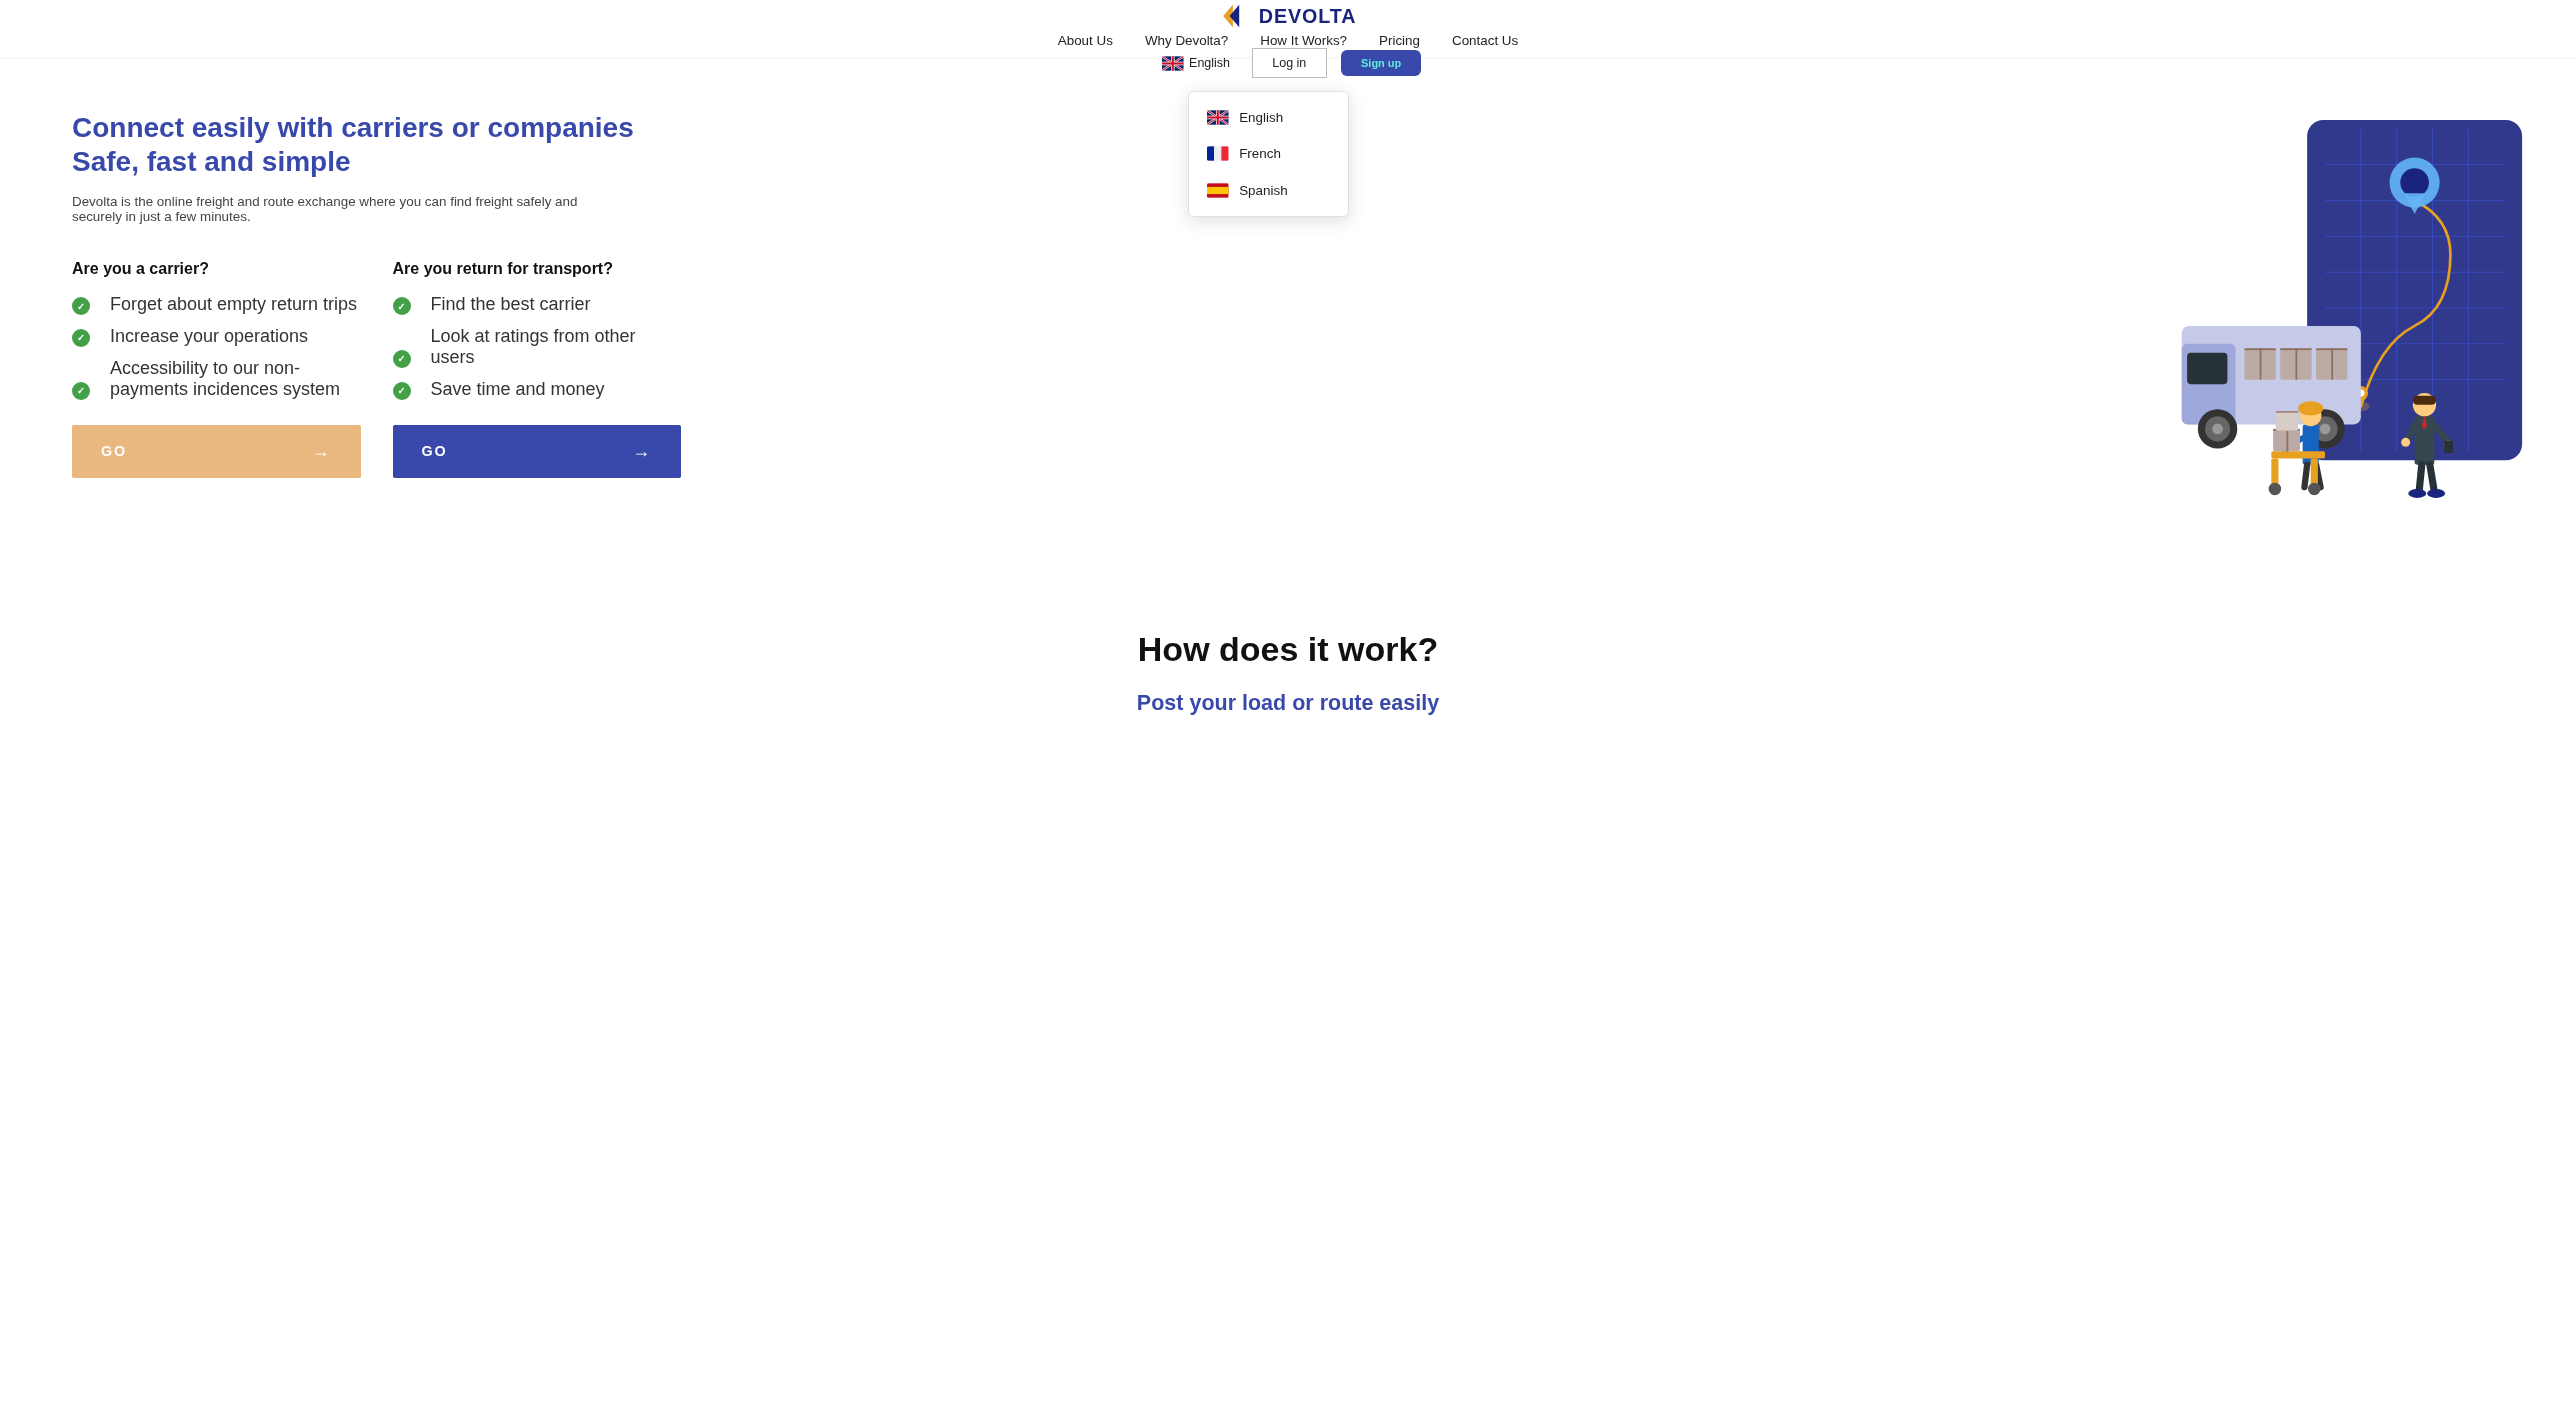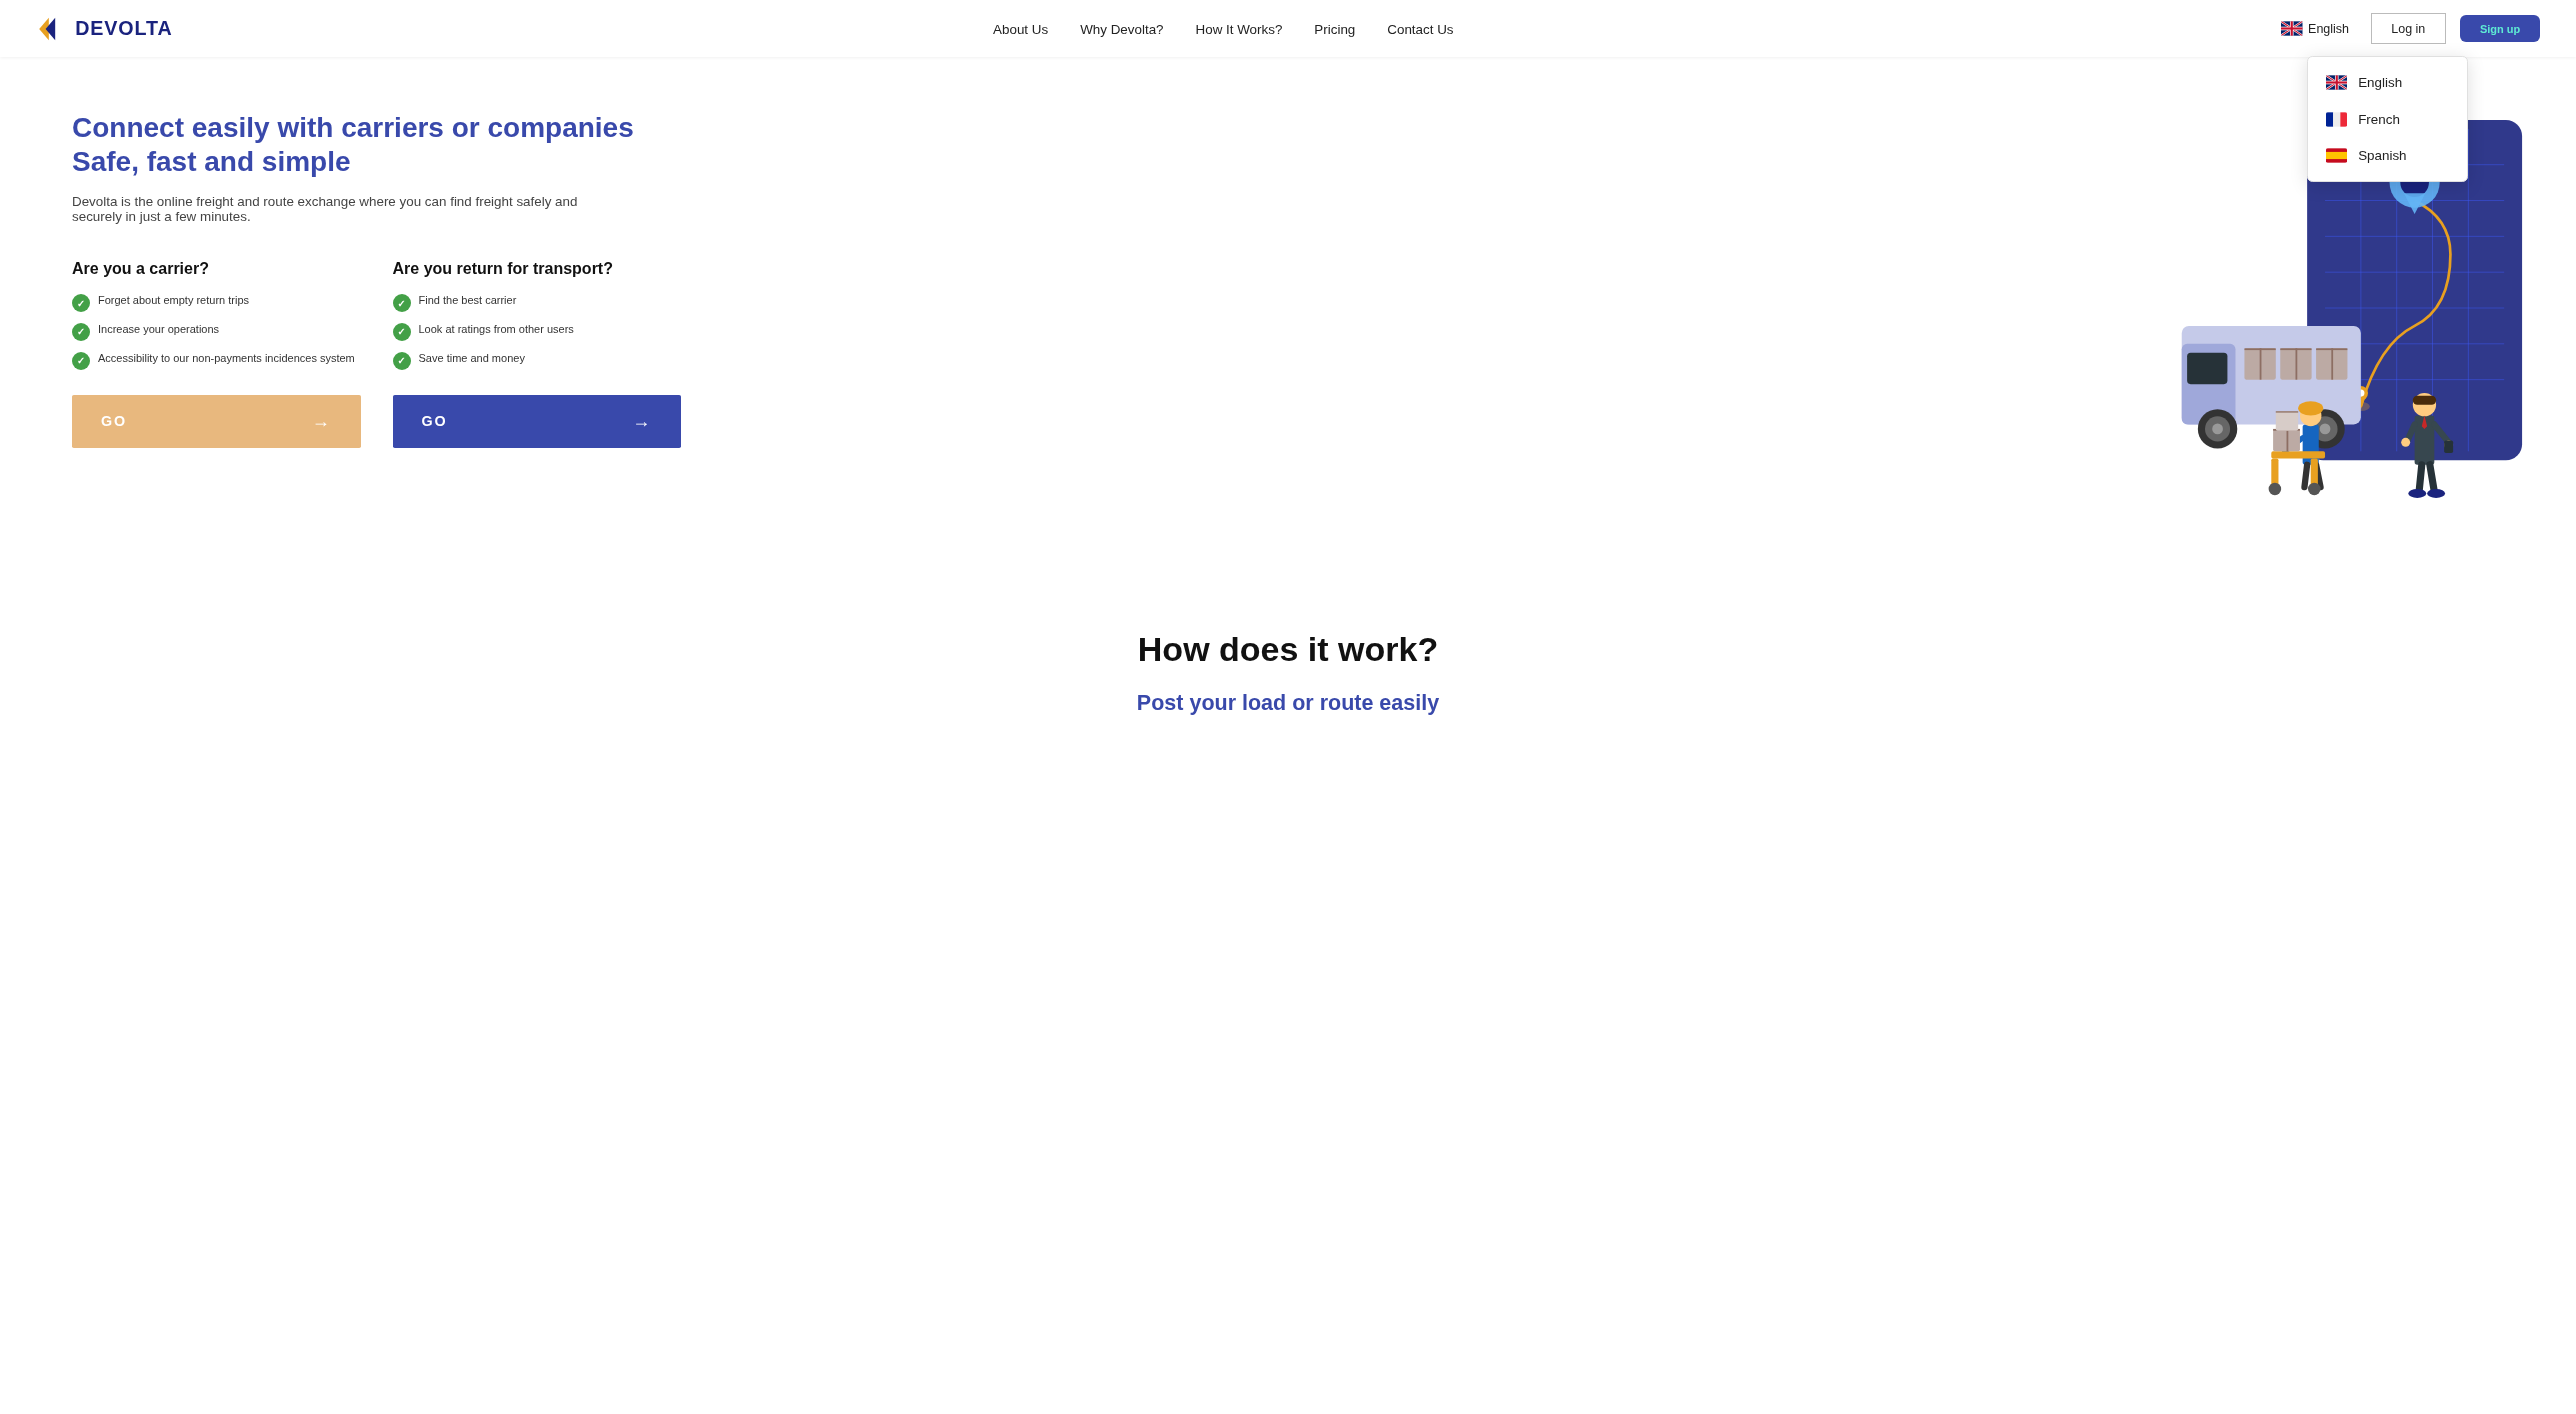--- a/index.html
+++ b/index.html
@@ -9,20 +9,21 @@
     .navbar {
       display: flex;
       align-items: center;
       justify-content: space-between;
       padding: 0 36px;
       height: 57px;
       background: #fff;
       box-shadow: 0 0.9px 3.6px rgba(0,0,0,0.08);
       position: relative;
       z-index: 100;
+      flex-direction: column;
     }
     .navbar-logo {
       display: flex;
       align-items: center;
       gap: 7.2px;
       text-decoration: none;
     }
     .logo-icon {
       width: 32px;
       height: 32px;
@@ -143,23 +144,23 @@
       font-weight: 800;
       color: #111;
       margin-bottom: 16px;
     }
     .hero-card-list {
       list-style: none;
       margin-bottom: 25px;
     }
     .hero-card-list li {
       display: flex;
-      align-items: flex-start;
-      gap: 8px;
-      font-size: 11px;
+      align-items: flex-end;
+      gap: 20px;
+      font-size: 18px;
       color: #333;
       margin-bottom: 10.7px;
     }
     .check-icon {
       width: 18px;
       height: 18px;
       background: #43a047;
       border-radius: 50%;
       display: flex;
       align-items: center;

